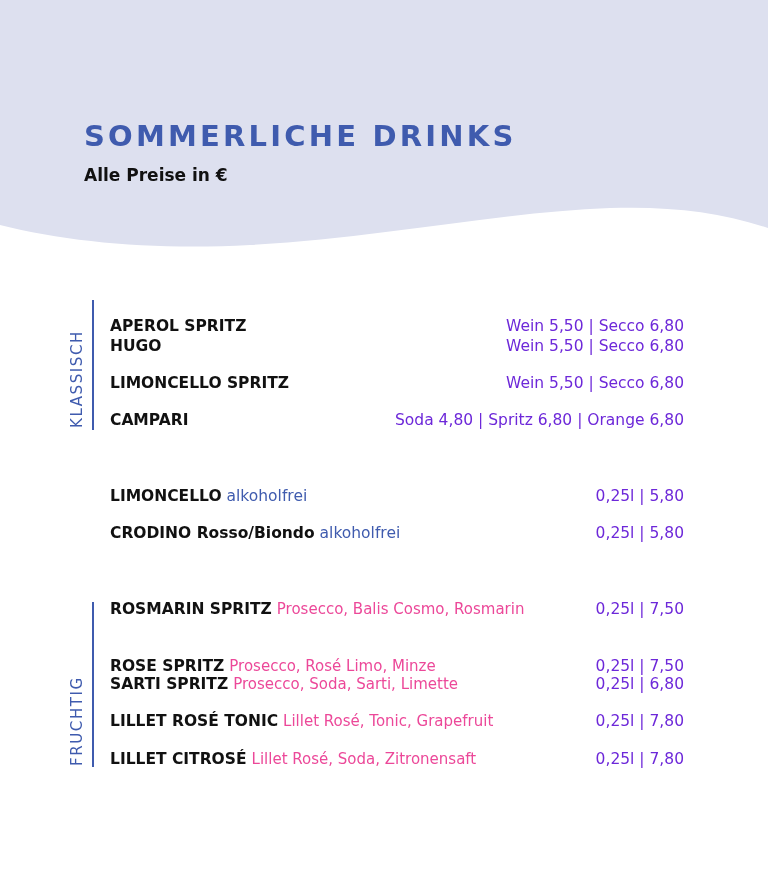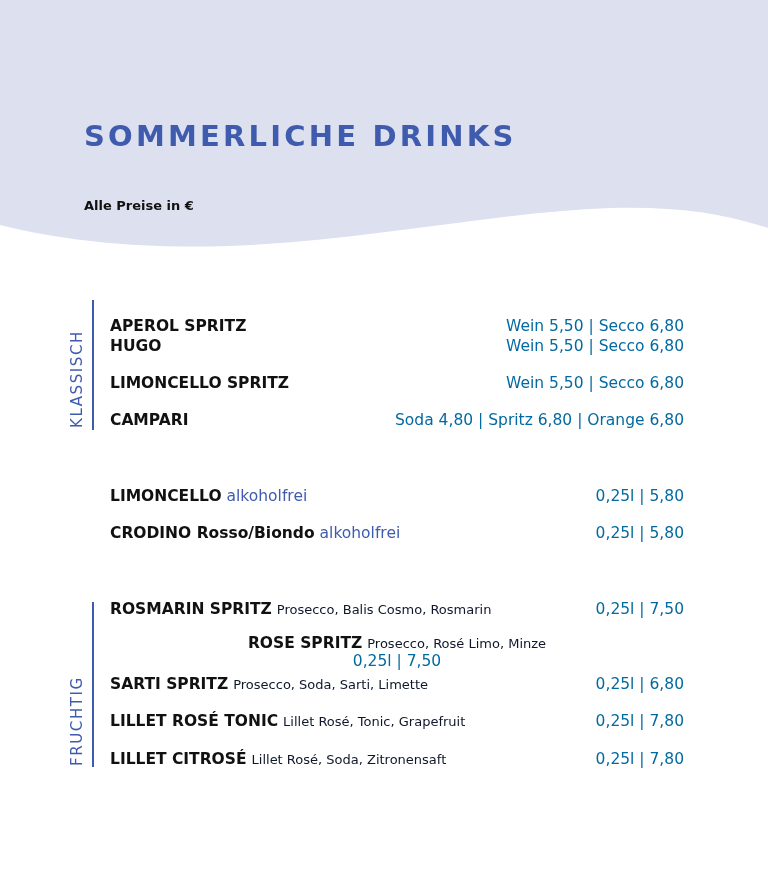--- a/index.html
+++ b/index.html
@@ -10,39 +10,39 @@
     color: #1a1a1a;
   }
   .wave { position: absolute; left: 0; top: 0; width: 768px; height: 260px; }
   .title {
     position: absolute; left: 84px; top: 116px;
     font-size: 29px; letter-spacing: 3.2px; color: #3f5bae;
     font-family: "DejaVu Sans", sans-serif; font-weight: bold;
     margin: 0; line-height: 40px; white-space: nowrap;
   }
   .subtitle {
-    position: absolute; left: 84px; top: 194px;
-    font-size: 13px; font-weight: bold; color: #111;
+    position: absolute; left: 84px; top: 163px;
+    font-size: 17px; font-weight: bold; color: #111;
     line-height: 24px; white-space: nowrap;
   }
   .side-label {
     position: absolute; color: #3f5bae; font-size: 15px; letter-spacing: 1.6px;
     transform: rotate(-90deg); transform-origin: left top; white-space: nowrap;
   }
   .side-bar { position: absolute; left: 92px; width: 2px; background: #3f5bae; }
   .row {
     position: absolute; left: 110px; width: 574px; height: 24px;
     display: flex; justify-content: space-between; align-items: center;
     font-size: 15.5px; white-space: nowrap;
   }
   .row .left { display: flex; align-items: baseline; gap: 5px; }
   .name { font-weight: bold; color: #111; }
-  .desc { color: #0f172a; font-size: 13px; }
+  .desc { color: #ec4899; font-size: 15px; }
   .tag { color: #3f5bae; font-size: 15.5px; }
-  .price { color: #0369a1; font-size: 15.5px; }
+  .price { color: #6d28d9; font-size: 15.5px; }
 </style>
 </head>
 <body>
 
 <svg class="wave" viewBox="0 0 768 260" preserveAspectRatio="none">
   <path d="M0,0 L768,0 L768,228 C720,212 670,206 610,208 C500,212 380,238 250,245 C160,250 70,243 0,225 Z" fill="#dde0ef"></path>
 </svg>
 
 <h1 class="title">SOMMERLICHE DRINKS</h1>
 <div class="subtitle">Alle Preise in €</div>
@@ -98,21 +98,21 @@
   <div class="side-bar" style="top:602px;height:165px;"></div>
   <div class="side-label" style="left:68px;top:766px;">FRUCHTIG</div>
 
   <div class="row" style="top:597px;">
     <span class="left">
       <span class="name">ROSMARIN SPRITZ</span>
       <span class="desc">Prosecco, Balis Cosmo, Rosmarin</span>
     </span>
     <span class="price">0,25l | 7,50</span>
   </div>
-  <div class="row" style="top:634px;flex-direction:column;">
+  <div class="row" style="top:654px;">
     <span class="left">
       <span class="name">ROSE SPRITZ</span>
       <span class="desc">Prosecco, Rosé Limo, Minze</span>
     </span>
     <span class="price">0,25l | 7,50</span>
   </div>
   <div class="row" style="top:672px;">
     <span class="left">
       <span class="name">SARTI SPRITZ</span>
       <span class="desc">Prosecco, Soda, Sarti, Limette</span>

